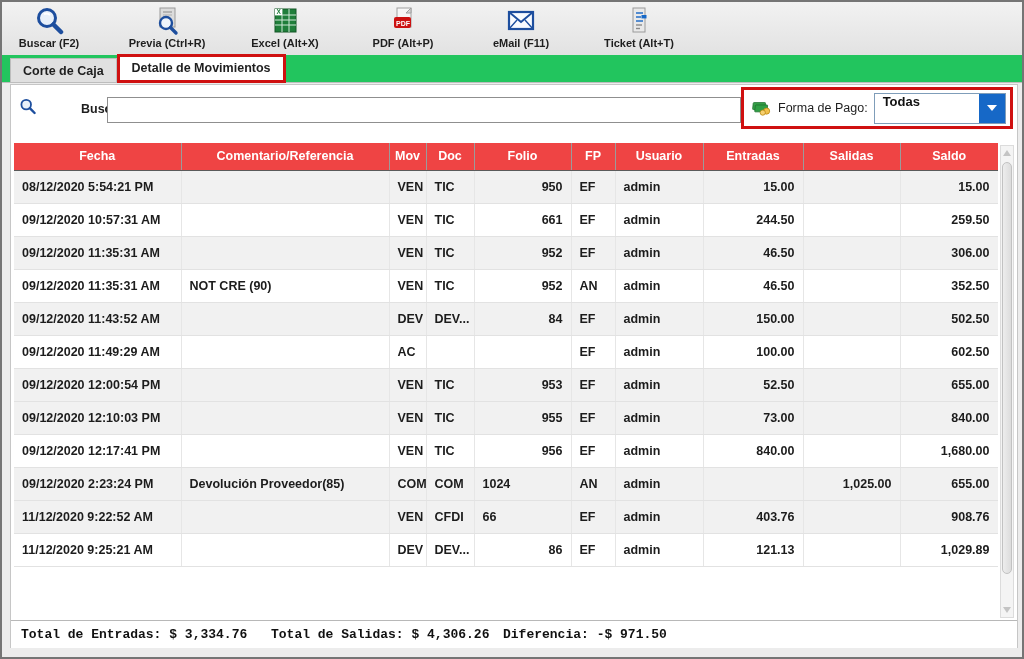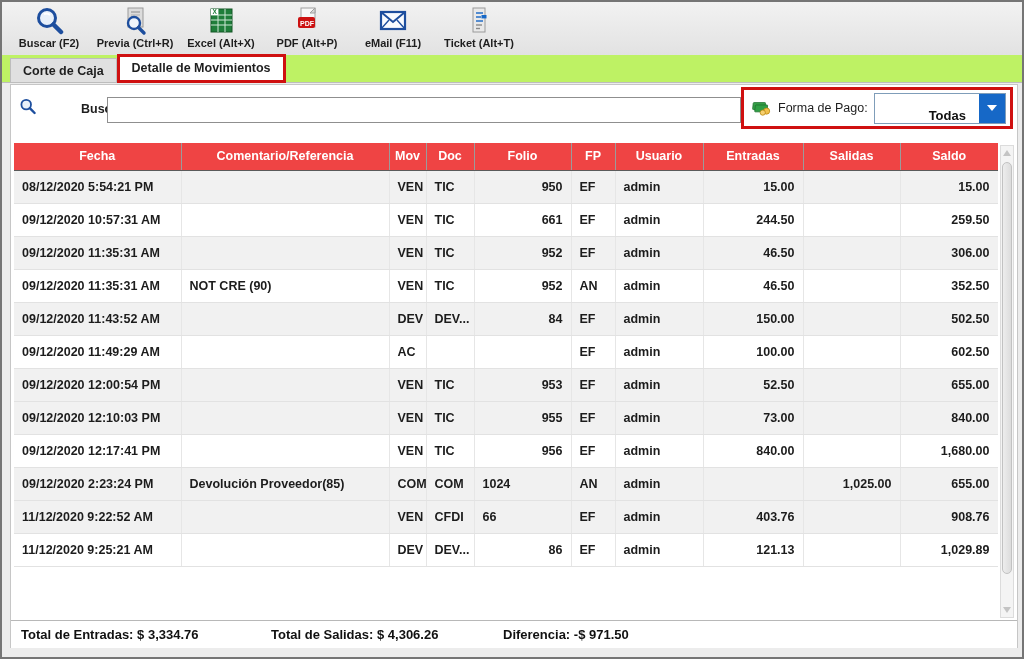--- a/index.html
+++ b/index.html
@@ -5,29 +5,29 @@
   * { margin:0; padding:0; box-sizing:border-box; }
   body { background:#bfbfbf; font-family:"Liberation Sans", sans-serif; }
   .window {
     position:relative; width:1024px; height:659px;
     border:2px solid #757575; background:#ececec; overflow:hidden;
   }
   
   .toolbar {
     position:absolute; left:0; top:0; right:0; height:53px;
     background:linear-gradient(#f2f2f2,#e2e2e2);
-    display:flex; align-items:flex-start; padding:4px 0 0 4px;
+    display:flex; align-items:flex-start; padding:4px 0 0 4px;gap:32px;
   }
   .tool { min-width:86px; display:flex; flex-direction:column; align-items:center; gap:1px; cursor:pointer; padding:0 2px; }
   .tool .ticon { height:30px; display:flex; align-items:center; justify-content:center; }
   .tool .tlabel { font-size:11px; font-weight:700; color:#1e1e1e; white-space:nowrap; }
   
   .tabbar {
     position:absolute; top:53px; left:0; right:0; height:28px;
-    background:#bef264; border-bottom:1px solid #bdbdbd; padding-left:8px;
+    background:#22c55e; border-bottom:1px solid #bdbdbd; padding-left:8px;
     display:flex; align-items:flex-end;
   }
   .tab {
     display:inline-block; padding:5px 12px 4px; font-size:12.5px; font-weight:700;
     color:#1e1e1e; background:#e0e0e0; border:1px solid #bdbdbd; border-bottom:none;
     cursor:pointer; white-space:nowrap;
   }
   .tab.active {
     background:#ffffff; border:3px solid #cf1010; padding:4px 12px 5px;
     position:relative; z-index:2; margin-bottom:-1px;
@@ -46,22 +46,22 @@
     border:1px solid #8f8f8f; font-size:13px; padding:0 6px;
     font-family:"Liberation Sans", sans-serif;
   }
   .payment-group {
     position:absolute; right:4px; top:2px; width:272px; height:42px;
     border:3px solid #cf1010; background:#fff;
     display:flex; align-items:center; padding:0 4px 0 8px; gap:6px;
   }
   .payment-label { font-size:12.5px; font-weight:400; color:#1e1e1e; white-space:nowrap; }
   .combo {
-    display:flex; align-items:flex-end; border:1px solid #7f9db9; height:31px; flex:1;
-    background:#fff; cursor:pointer;padding-left:46px;
+    display:flex; align-items:flex-start; border:1px solid #7f9db9; height:31px; flex:1;
+    background:#fff; cursor:pointer;
   }
   .combo-value { flex:1; font-size:13px; font-weight:700; color:#111; padding:0 8px; }
   .combo-btn {
     width:26px; height:100%; background:#1668c7; display:flex; align-items:center; justify-content:center;
   }
   .combo-arrow { width:0; height:0; border-left:5px solid transparent; border-right:5px solid transparent; border-top:6px solid #fff; }
   
   .table-wrap { position:absolute; left:3px; top:58px; width:984px; height:477px; overflow:hidden; }
   table { border-collapse:collapse; table-layout:fixed; width:984px; }
   thead th {
@@ -90,21 +90,21 @@
   .sb-down i { width:0; height:0; border-left:4px solid transparent; border-right:4px solid transparent; border-top:6px solid #c4c4c4; }
   .sb-thumb {
     position:absolute; left:1px; top:16px; width:10px; height:412px;
     background:linear-gradient(90deg,#ededed,#dcdcdc); border:1px solid #c2c2c2; border-radius:5px; cursor:grab;
   }
   
   .panel-footer {
     position:absolute; left:0; top:535px; width:100%; height:28px;
     background:#fff; border-top:1px solid #b8b8b8;
   }
-  .ftotal { position:absolute; top:6px; font-size:13px; font-weight:700; color:#111; white-space:nowrap; }
+  .ftotal { position:absolute; top:6px; font-size:13px; font-weight:700; color:#111; white-space:nowrap;font-family:Liberation Mono, monospace; }
   .ft-entradas { left:10px; } .ft-salidas { left:260px; } .ft-diferencia { left:492px; }
 </style>
 </head>
 <body>
 
 <div class="window">
 
   <div class="toolbar" id="toolbar">
       <div class="tool">
         <span class="ticon">

